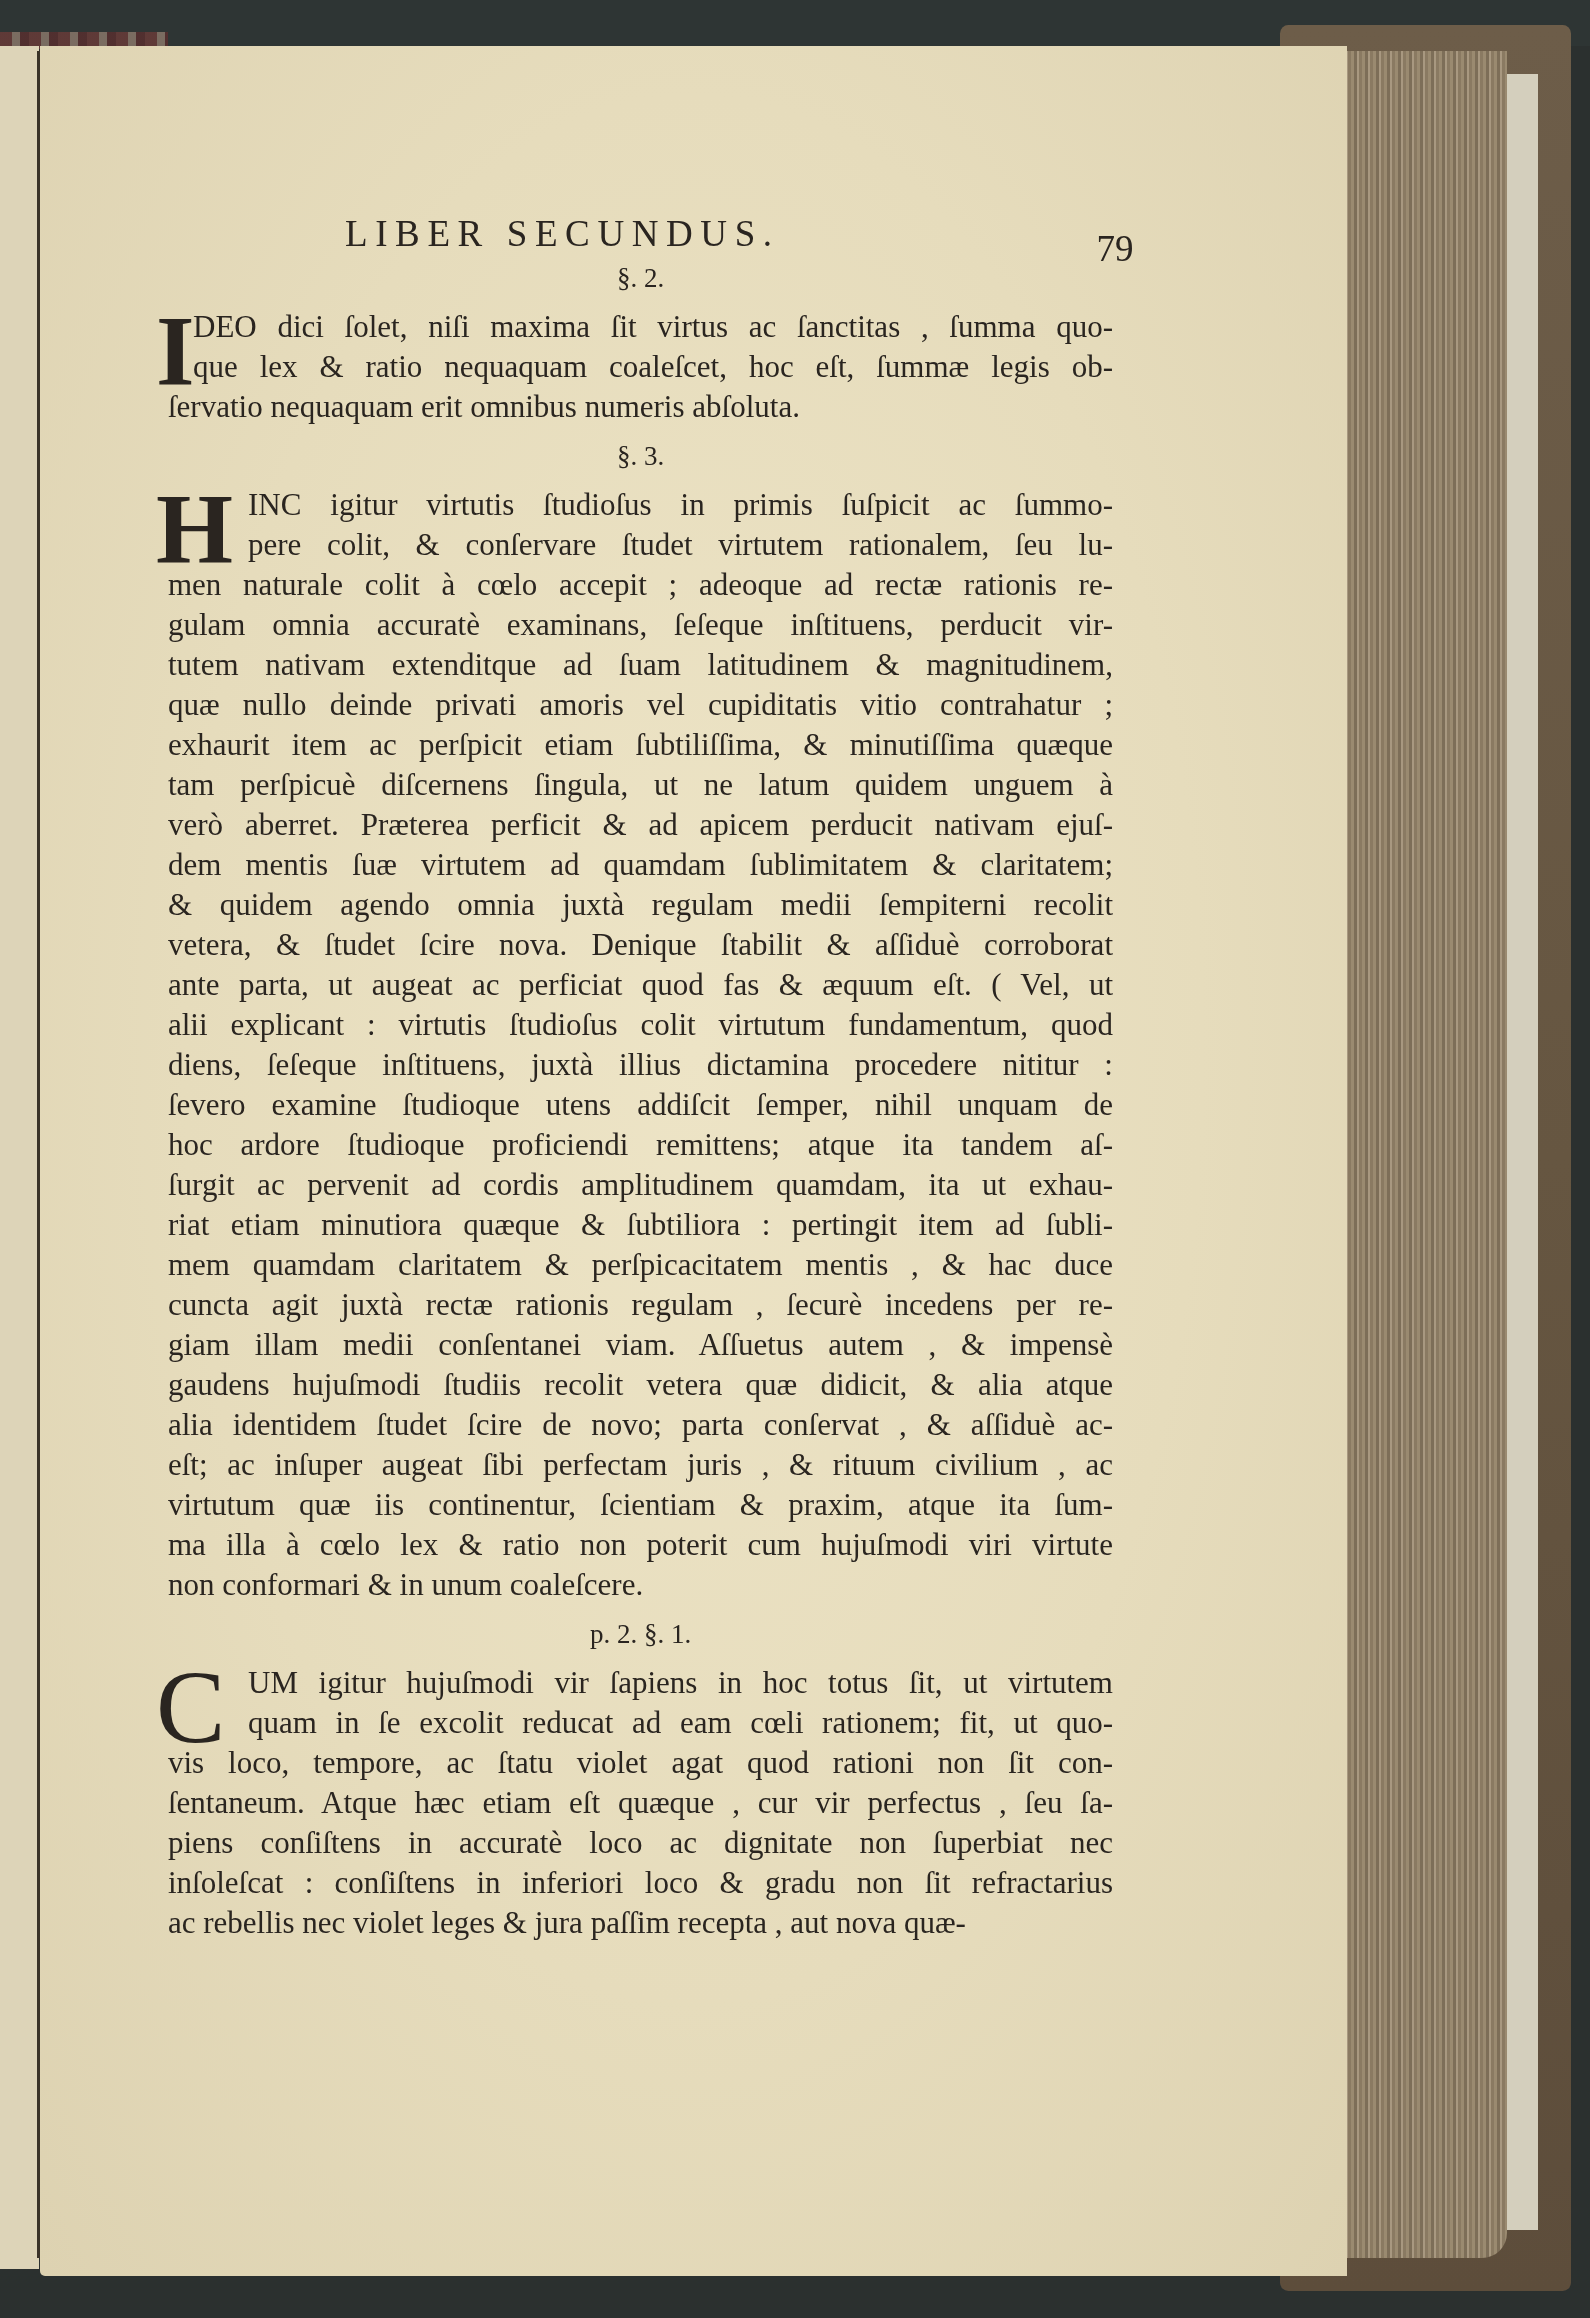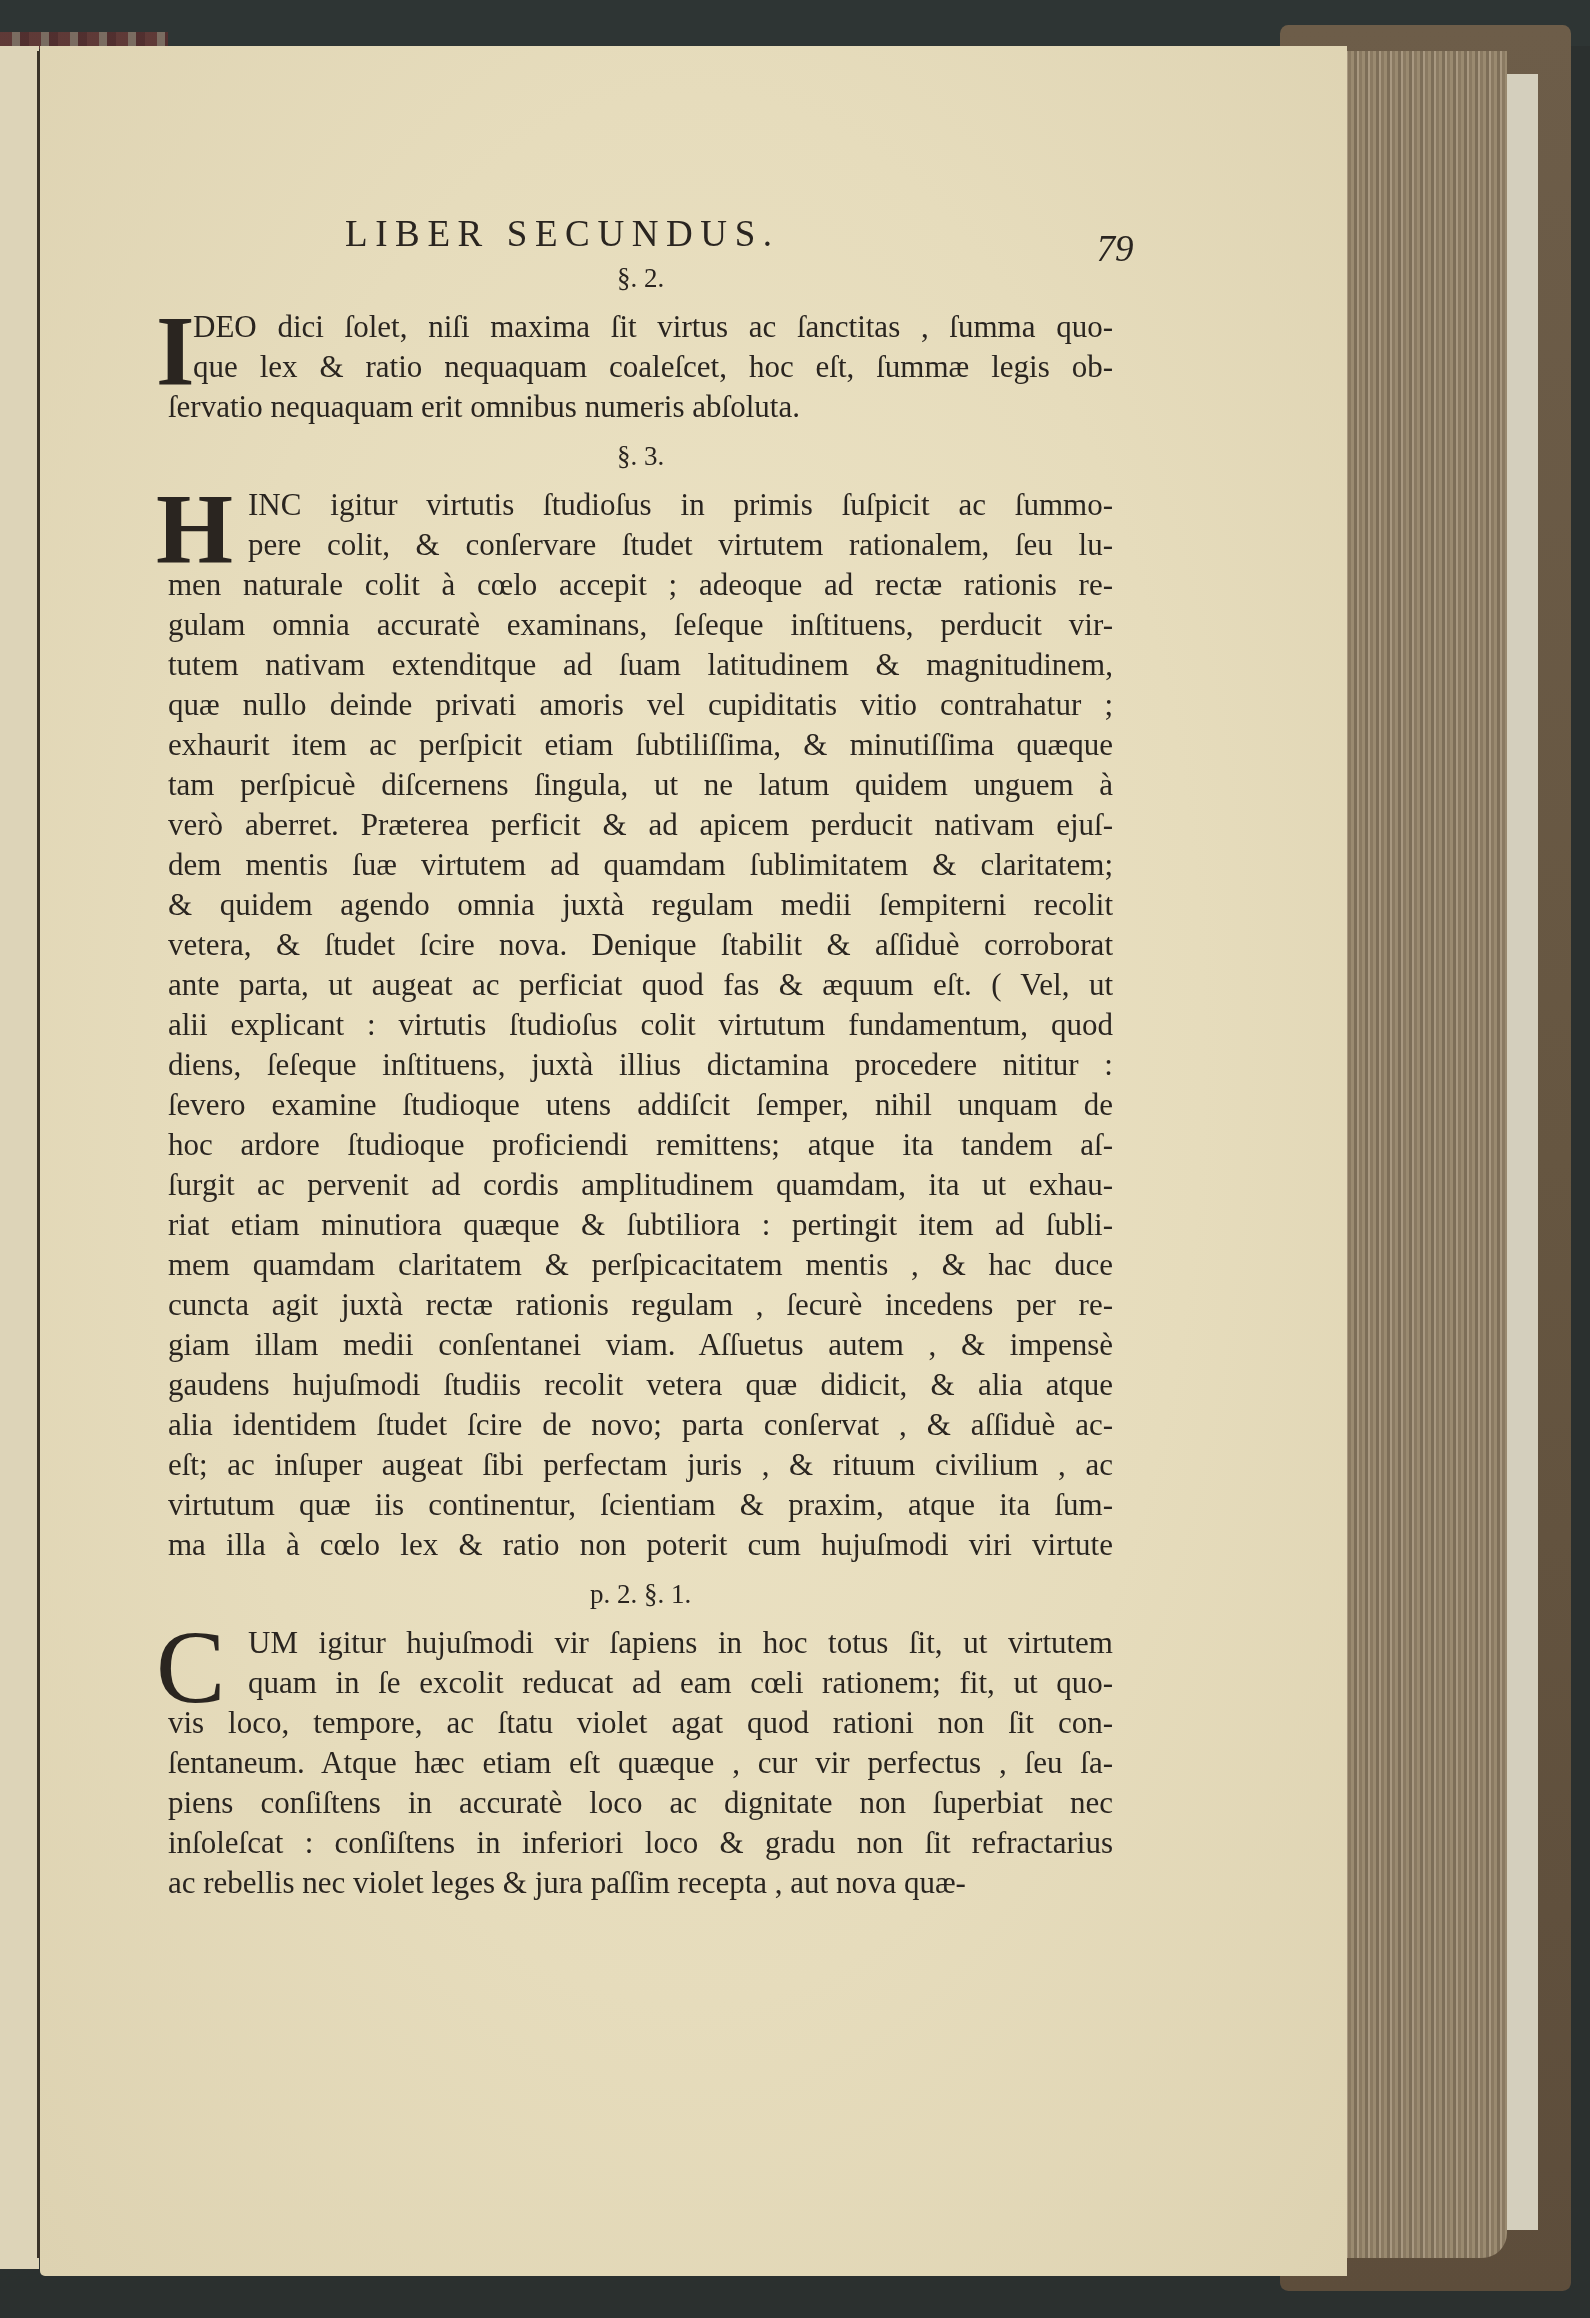--- a/index.html
+++ b/index.html
@@ -51,21 +51,21 @@
   }
   .running-head {
     position: relative; height: 59px;
   }
   .running-title {
     position: absolute; left: 189px; top: 10px;
     font-size: 37px; letter-spacing: 7.6px;
   }
   .folio {
     position: absolute; right: -8.4px; top: 25px;
-    font-size: 37px; font-style: italic;
+    font-size: 37px; 
   }
   .section-mark {
     text-align: center; font-size: 27px; line-height: 34px; height: 34px;
   }
   .para {
     font-size: 31px; line-height: 40px; text-align: justify;
     margin: 12px;
   }
   .line {
     display: block; white-space: nowrap; text-align: justify; text-align-last: justify;
@@ -133,20 +133,21 @@
         <span class="line">ſurgit ac pervenit ad cordis amplitudinem quamdam, ita ut exhau-</span>
         <span class="line">riat etiam minutiora quæque &amp; ſubtiliora : pertingit item ad ſubli-</span>
         <span class="line">mem quamdam claritatem &amp; perſpicacitatem mentis , &amp; hac duce</span>
         <span class="line">cuncta agit juxtà rectæ rationis regulam , ſecurè incedens per re-</span>
         <span class="line">giam illam medii conſentanei viam. Aſſuetus autem , &amp; impensè</span>
         <span class="line">gaudens hujuſmodi ſtudiis recolit vetera quæ didicit, &amp; alia atque</span>
         <span class="line">alia identidem ſtudet ſcire de novo; parta conſervat , &amp; aſſiduè ac-</span>
         <span class="line">eſt; ac inſuper augeat ſibi perfectam juris , &amp; rituum civilium , ac</span>
         <span class="line">virtutum quæ iis continentur, ſcientiam &amp; praxim, atque ita ſum-</span>
         <span class="line">ma illa à cœlo lex &amp; ratio non poterit cum hujuſmodi viri virtute</span>
+        <span class="line last">non conformari &amp; in unum coaleſcere.</span>
       </div>
   </div>
 
   <div class="section-mark" style="margin-top:6.7px">p. 2. §. 1.</div>
   <div class="dropcap-wrap">
     <span class="dropcap" style="font-weight:normal;font-size:104px">C</span>
     <div class="para" id="sec4">
         <span class="line indent">UM igitur hujuſmodi vir ſapiens in hoc totus ſit, ut virtutem</span>
         <span class="line indent">quam in ſe excolit reducat ad eam cœli rationem; fit, ut quo-</span>
         <span class="line">vis loco, tempore, ac ſtatu violet agat quod rationi non ſit con-</span>

